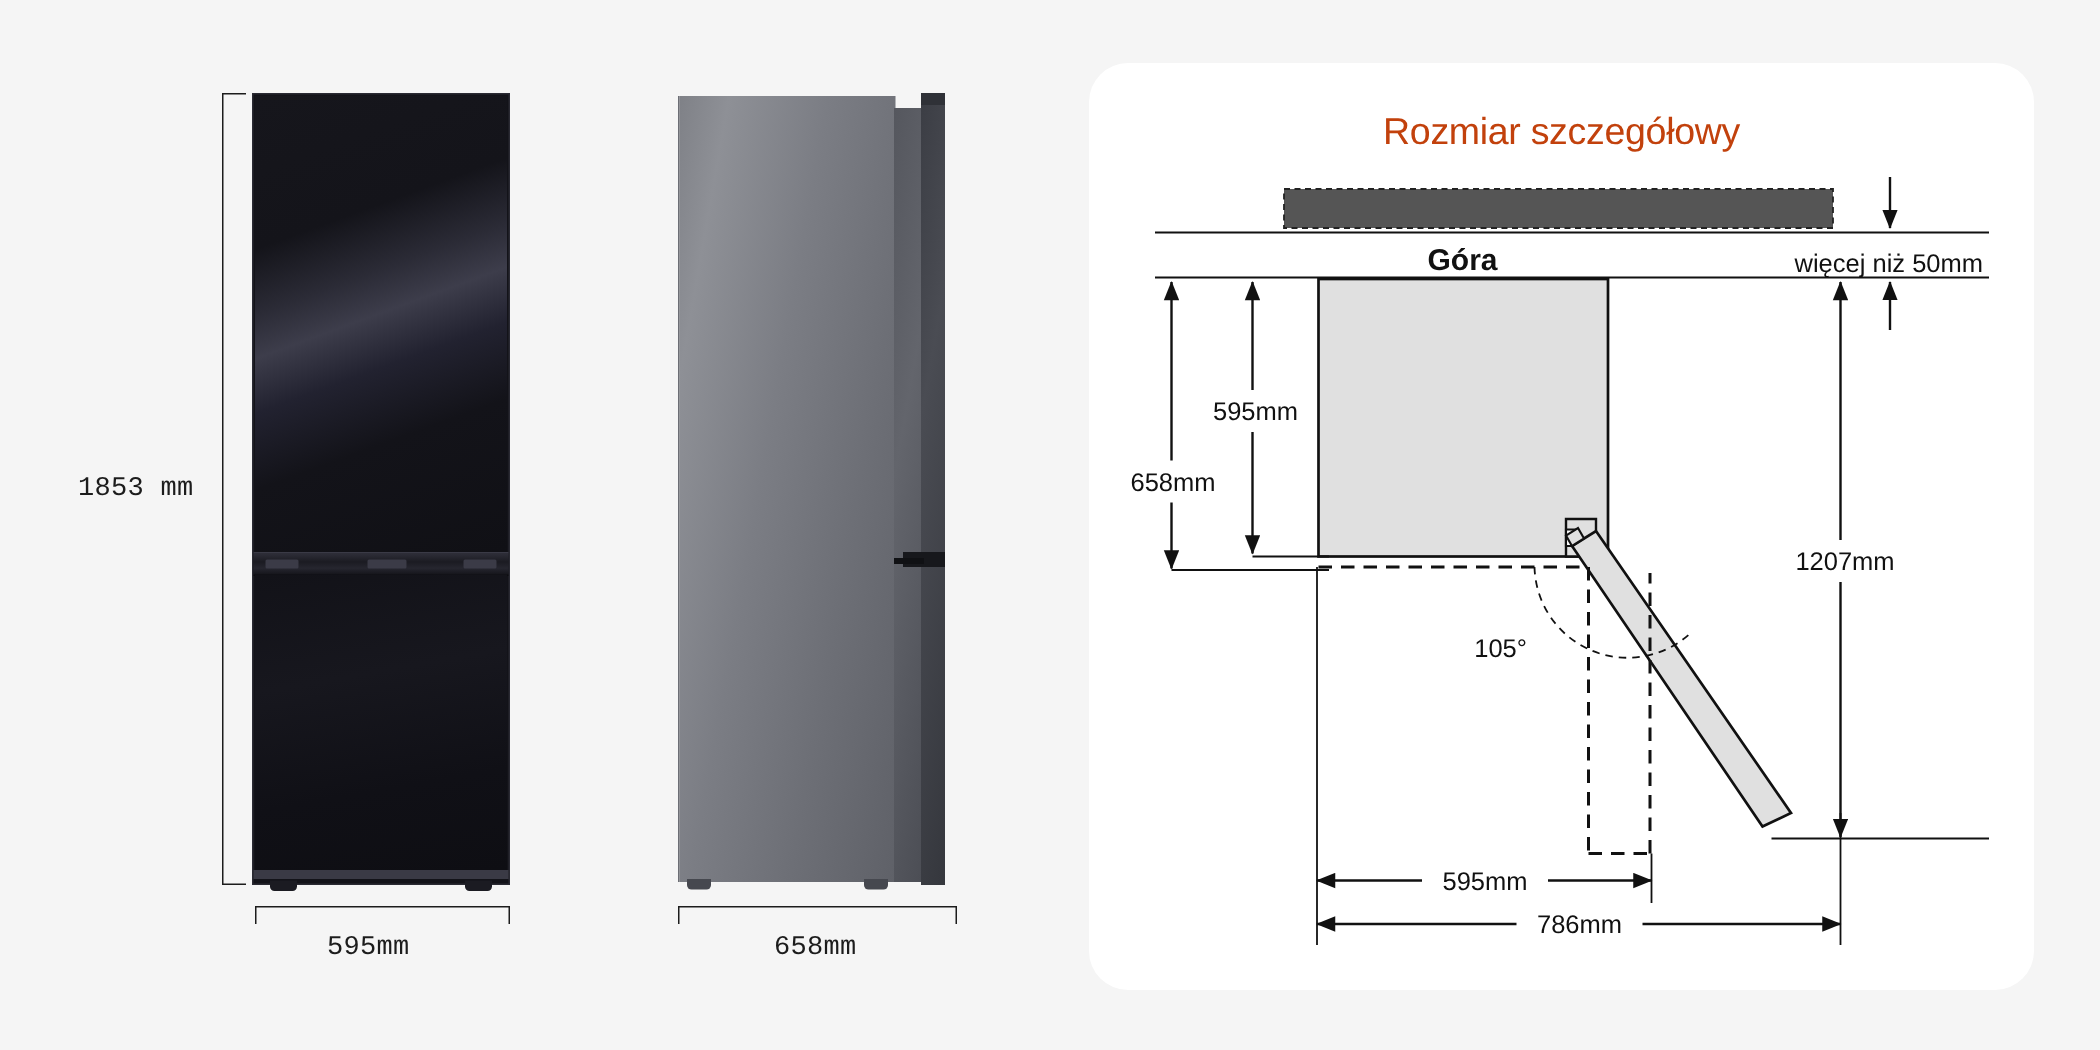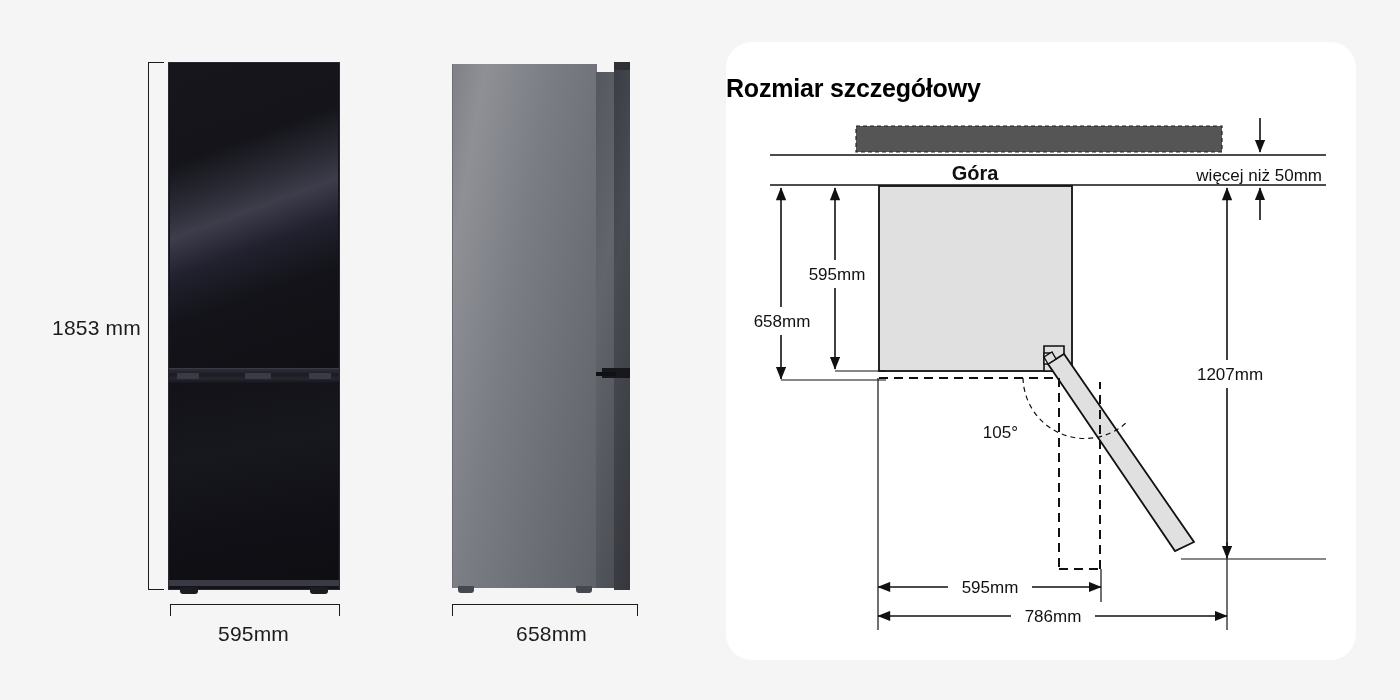--- a/index.html
+++ b/index.html
@@ -173,44 +173,45 @@
   .h-bracket {
     position: absolute;
     border-top: 1.5px solid #1c1c1c;
     border-left: 1.5px solid #1c1c1c;
     border-right: 1.5px solid #1c1c1c;
     box-sizing: border-box;
   }
   .dim-label {
     position: absolute;
     color: #1c1c1c;
-    font-size: 21px;
+    font-size: 18px;
     letter-spacing: 0.2px;
     white-space: nowrap;
-    font-family: Liberation Sans, sans-serif;
+    font-family: Liberation Mono, monospace;
   }
 
   
   .detail-card {
     position: absolute;
     left: 726px;
     top: 42px;
     width: 630px;
     height: 618px;
     background: #ffffff;
     border-radius: 26px;
   }
   .card-title {
     position: absolute;
     left: 0;
     top: 32px;
     width: 630px;
+    text-align: center;
     font-size: 25px;
-    font-weight: 700;
-    color: #000000;
+    font-weight: 400;
+    color: #c2410c;
     letter-spacing: -0.2px;
   }
 
   .diagram {
     position: absolute;
     left: 0; top: 0;
     width: 630px;
     height: 618px;
   }
   .diagram svg { display: block; }

